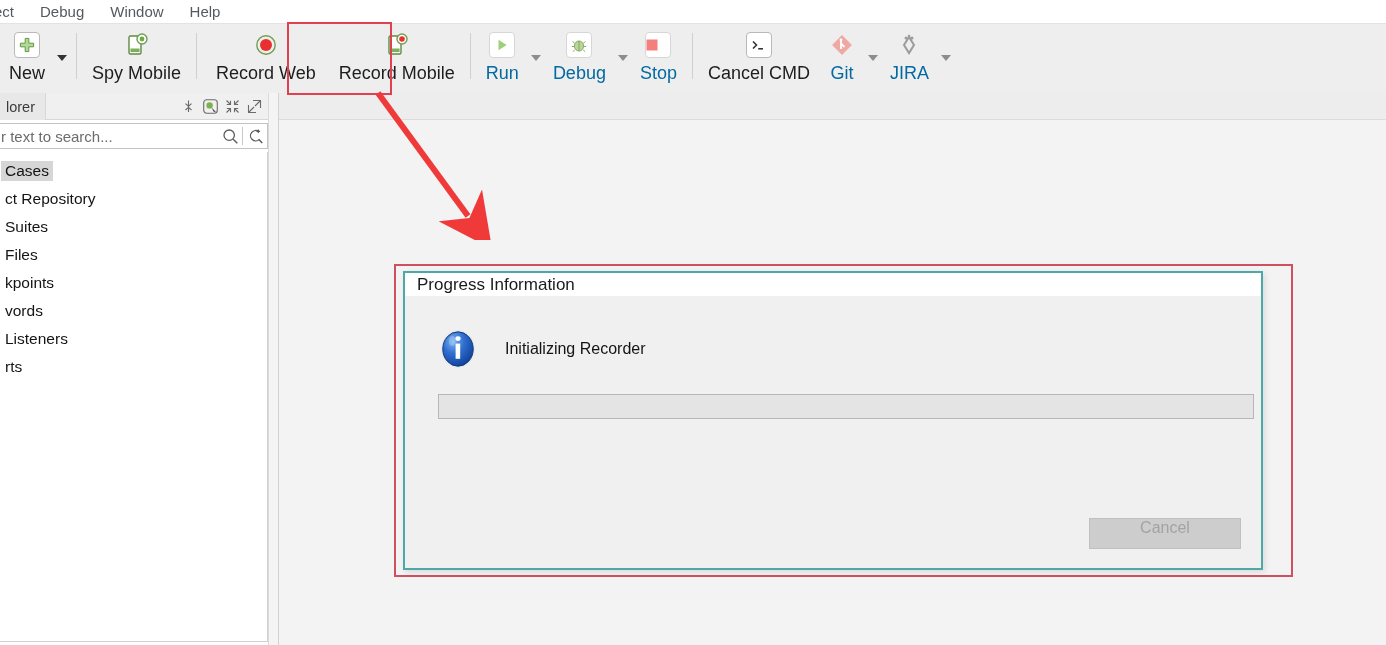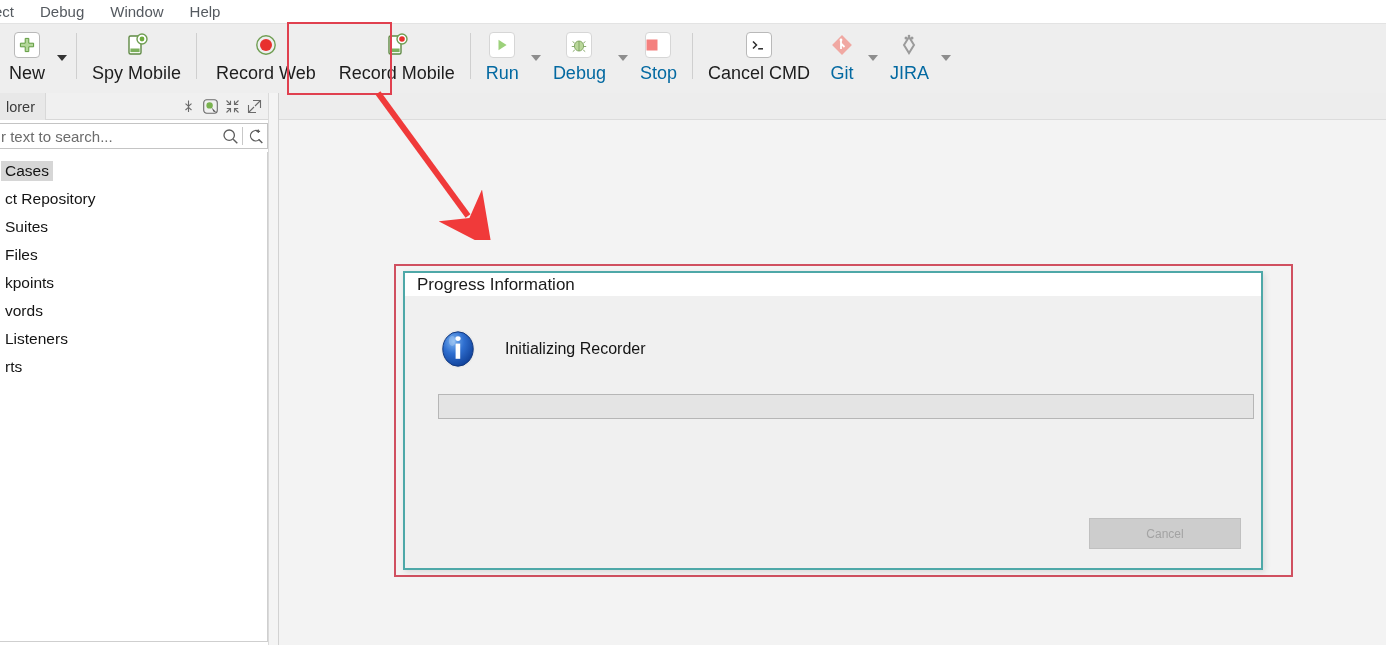--- a/index.html
+++ b/index.html
@@ -178,23 +178,23 @@
   }
   #progressbar {
     position: absolute; left: 23px; top: 82px; width: 816px; height: 25px;
     background: #e4e4e4;
     border: 1px solid #b6b6b6;
   }
   #cancel-btn {
     position: absolute; right: 20px; bottom: 19px;
     width: 152px; height: 31px;
     background: #cdcdcd; border: 1px solid #c0c0c0;
-    color: #a3a3a3; font-size: 12px;
+    color: #a3a3a3; font-size: 16px;
     font-family: "Liberation Sans", sans-serif;
-    display: flex; align-items: center; justify-content: center;
+    display: flex; justify-content: center;
   }
 
   
   #record-web-box {
     position: absolute; left: 287px; top: 22px; width: 105px; height: 73px;
     border: 2px solid #e0404f; pointer-events: none;
   }
   #arrow-svg {
     position: absolute; left: 350px; top: 80px; width: 160px; height: 160px;
     pointer-events: none;

